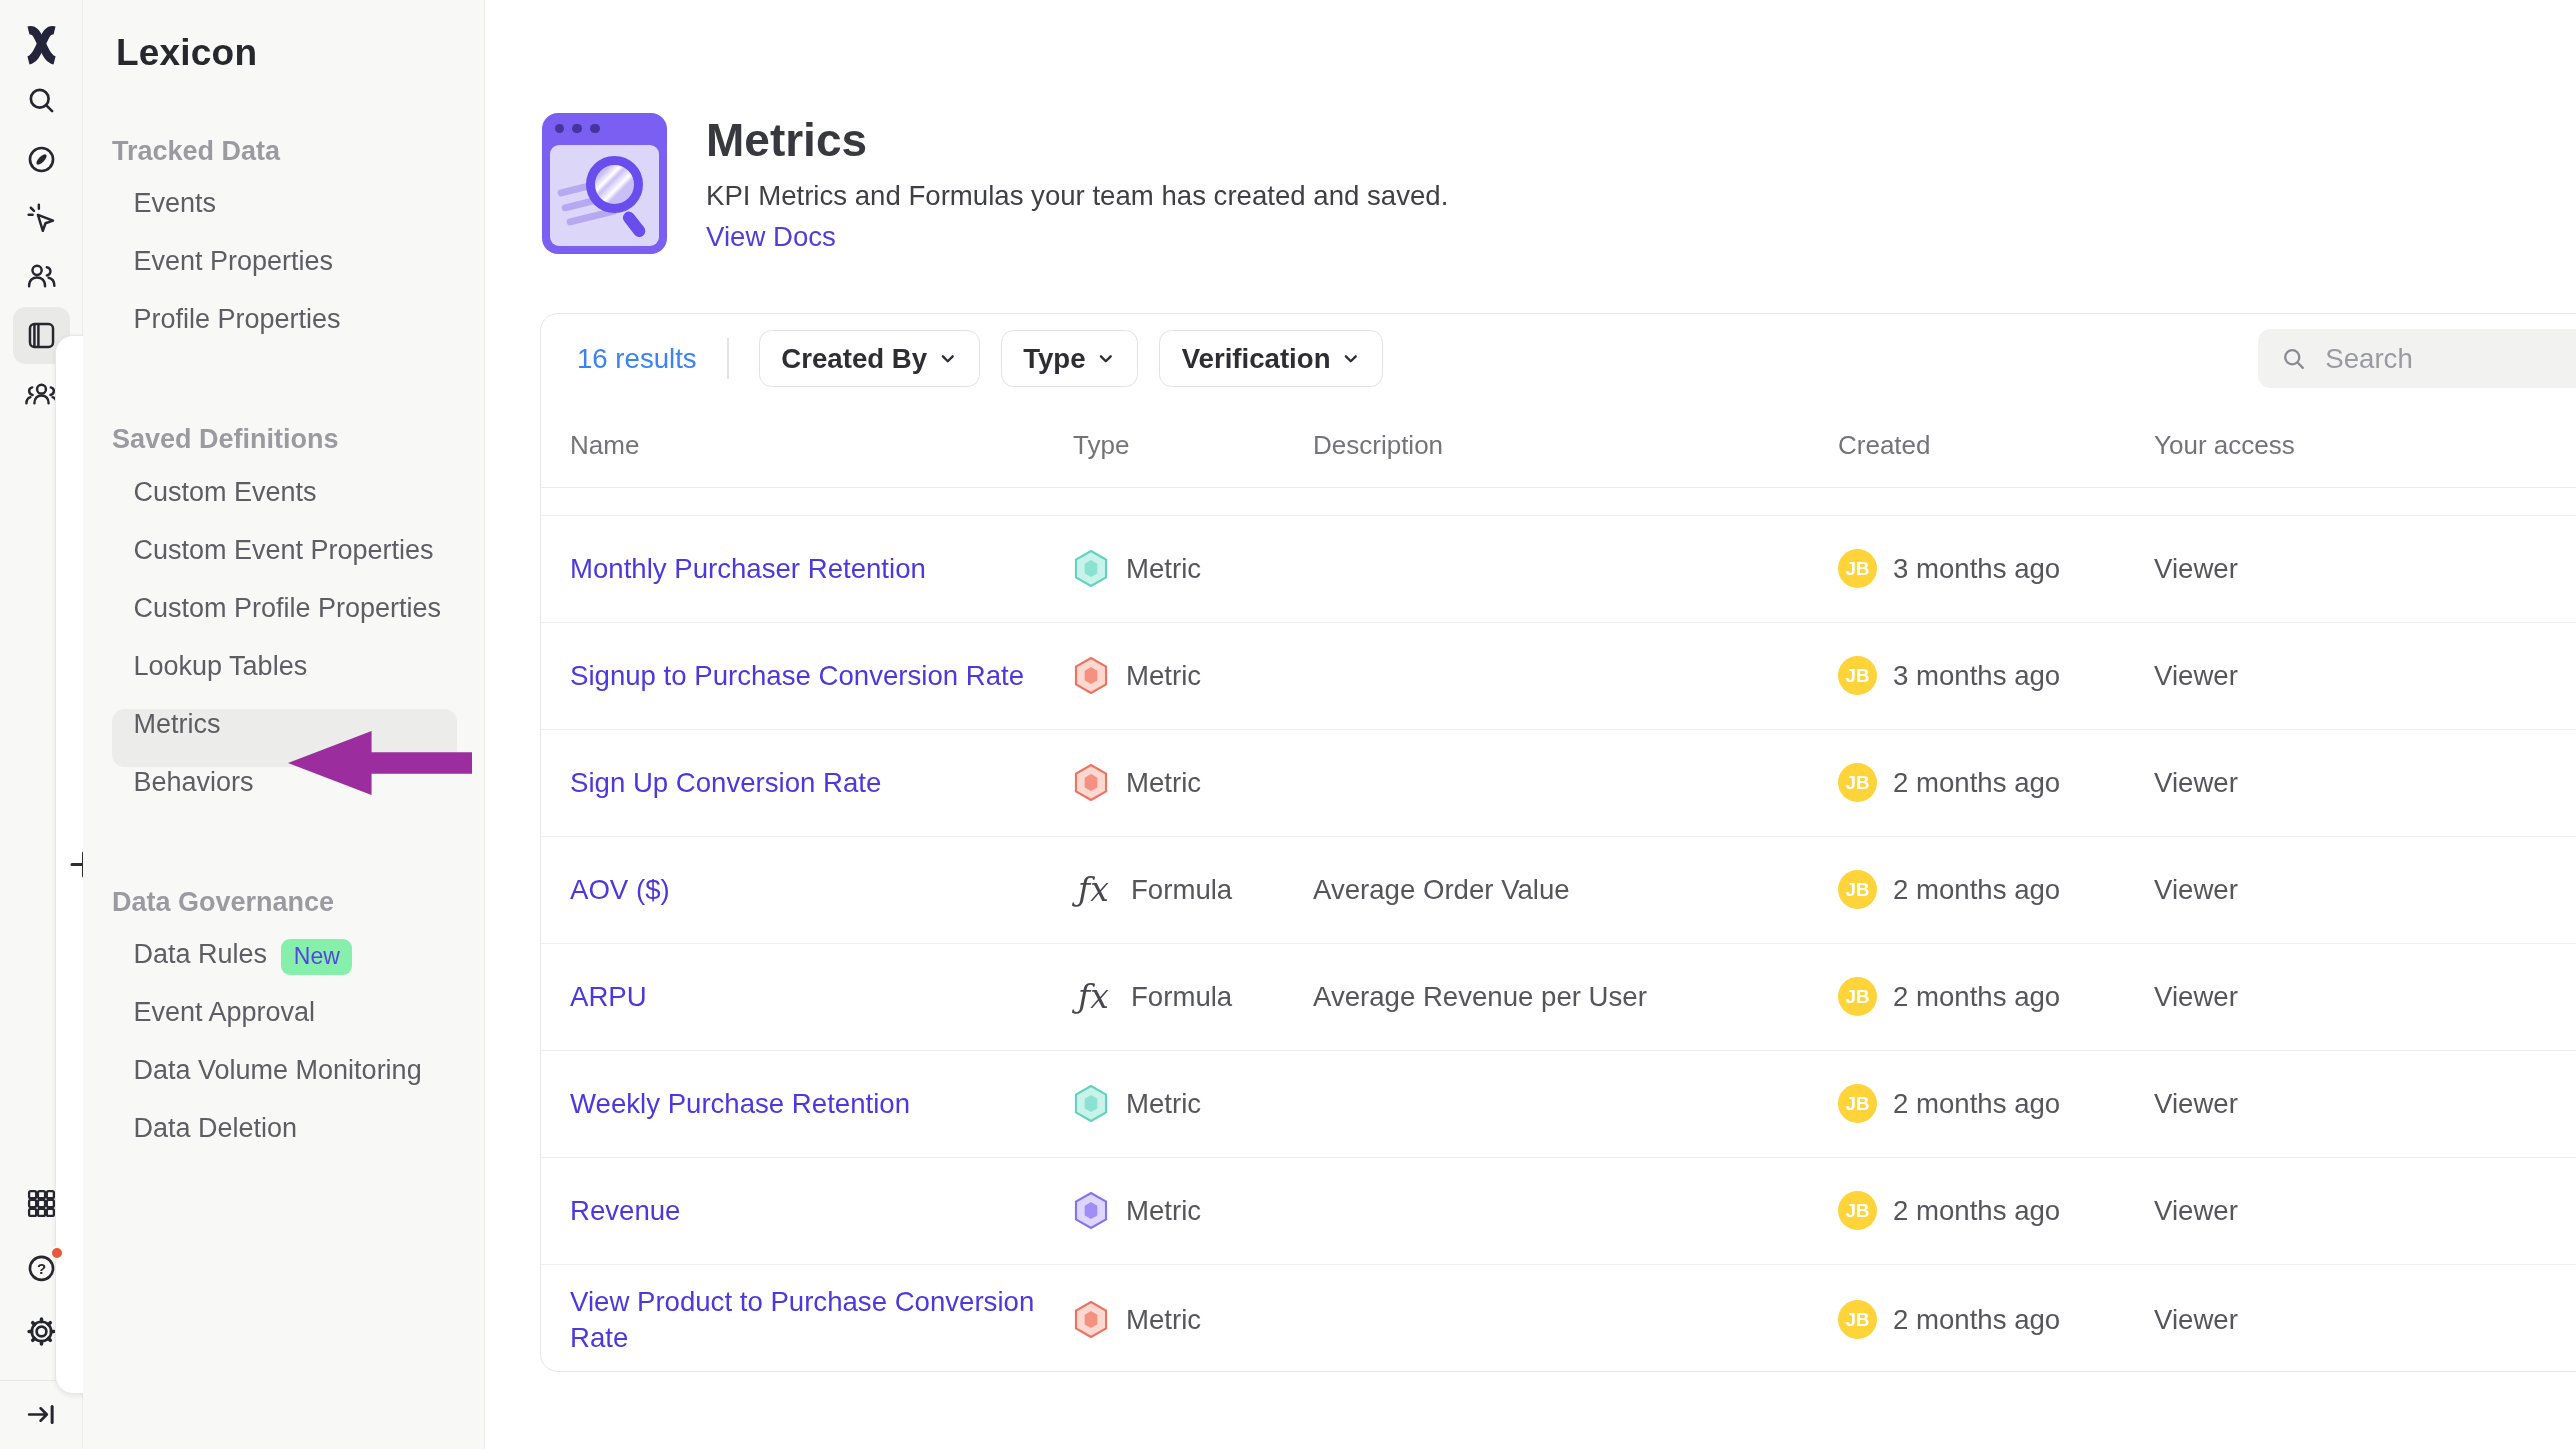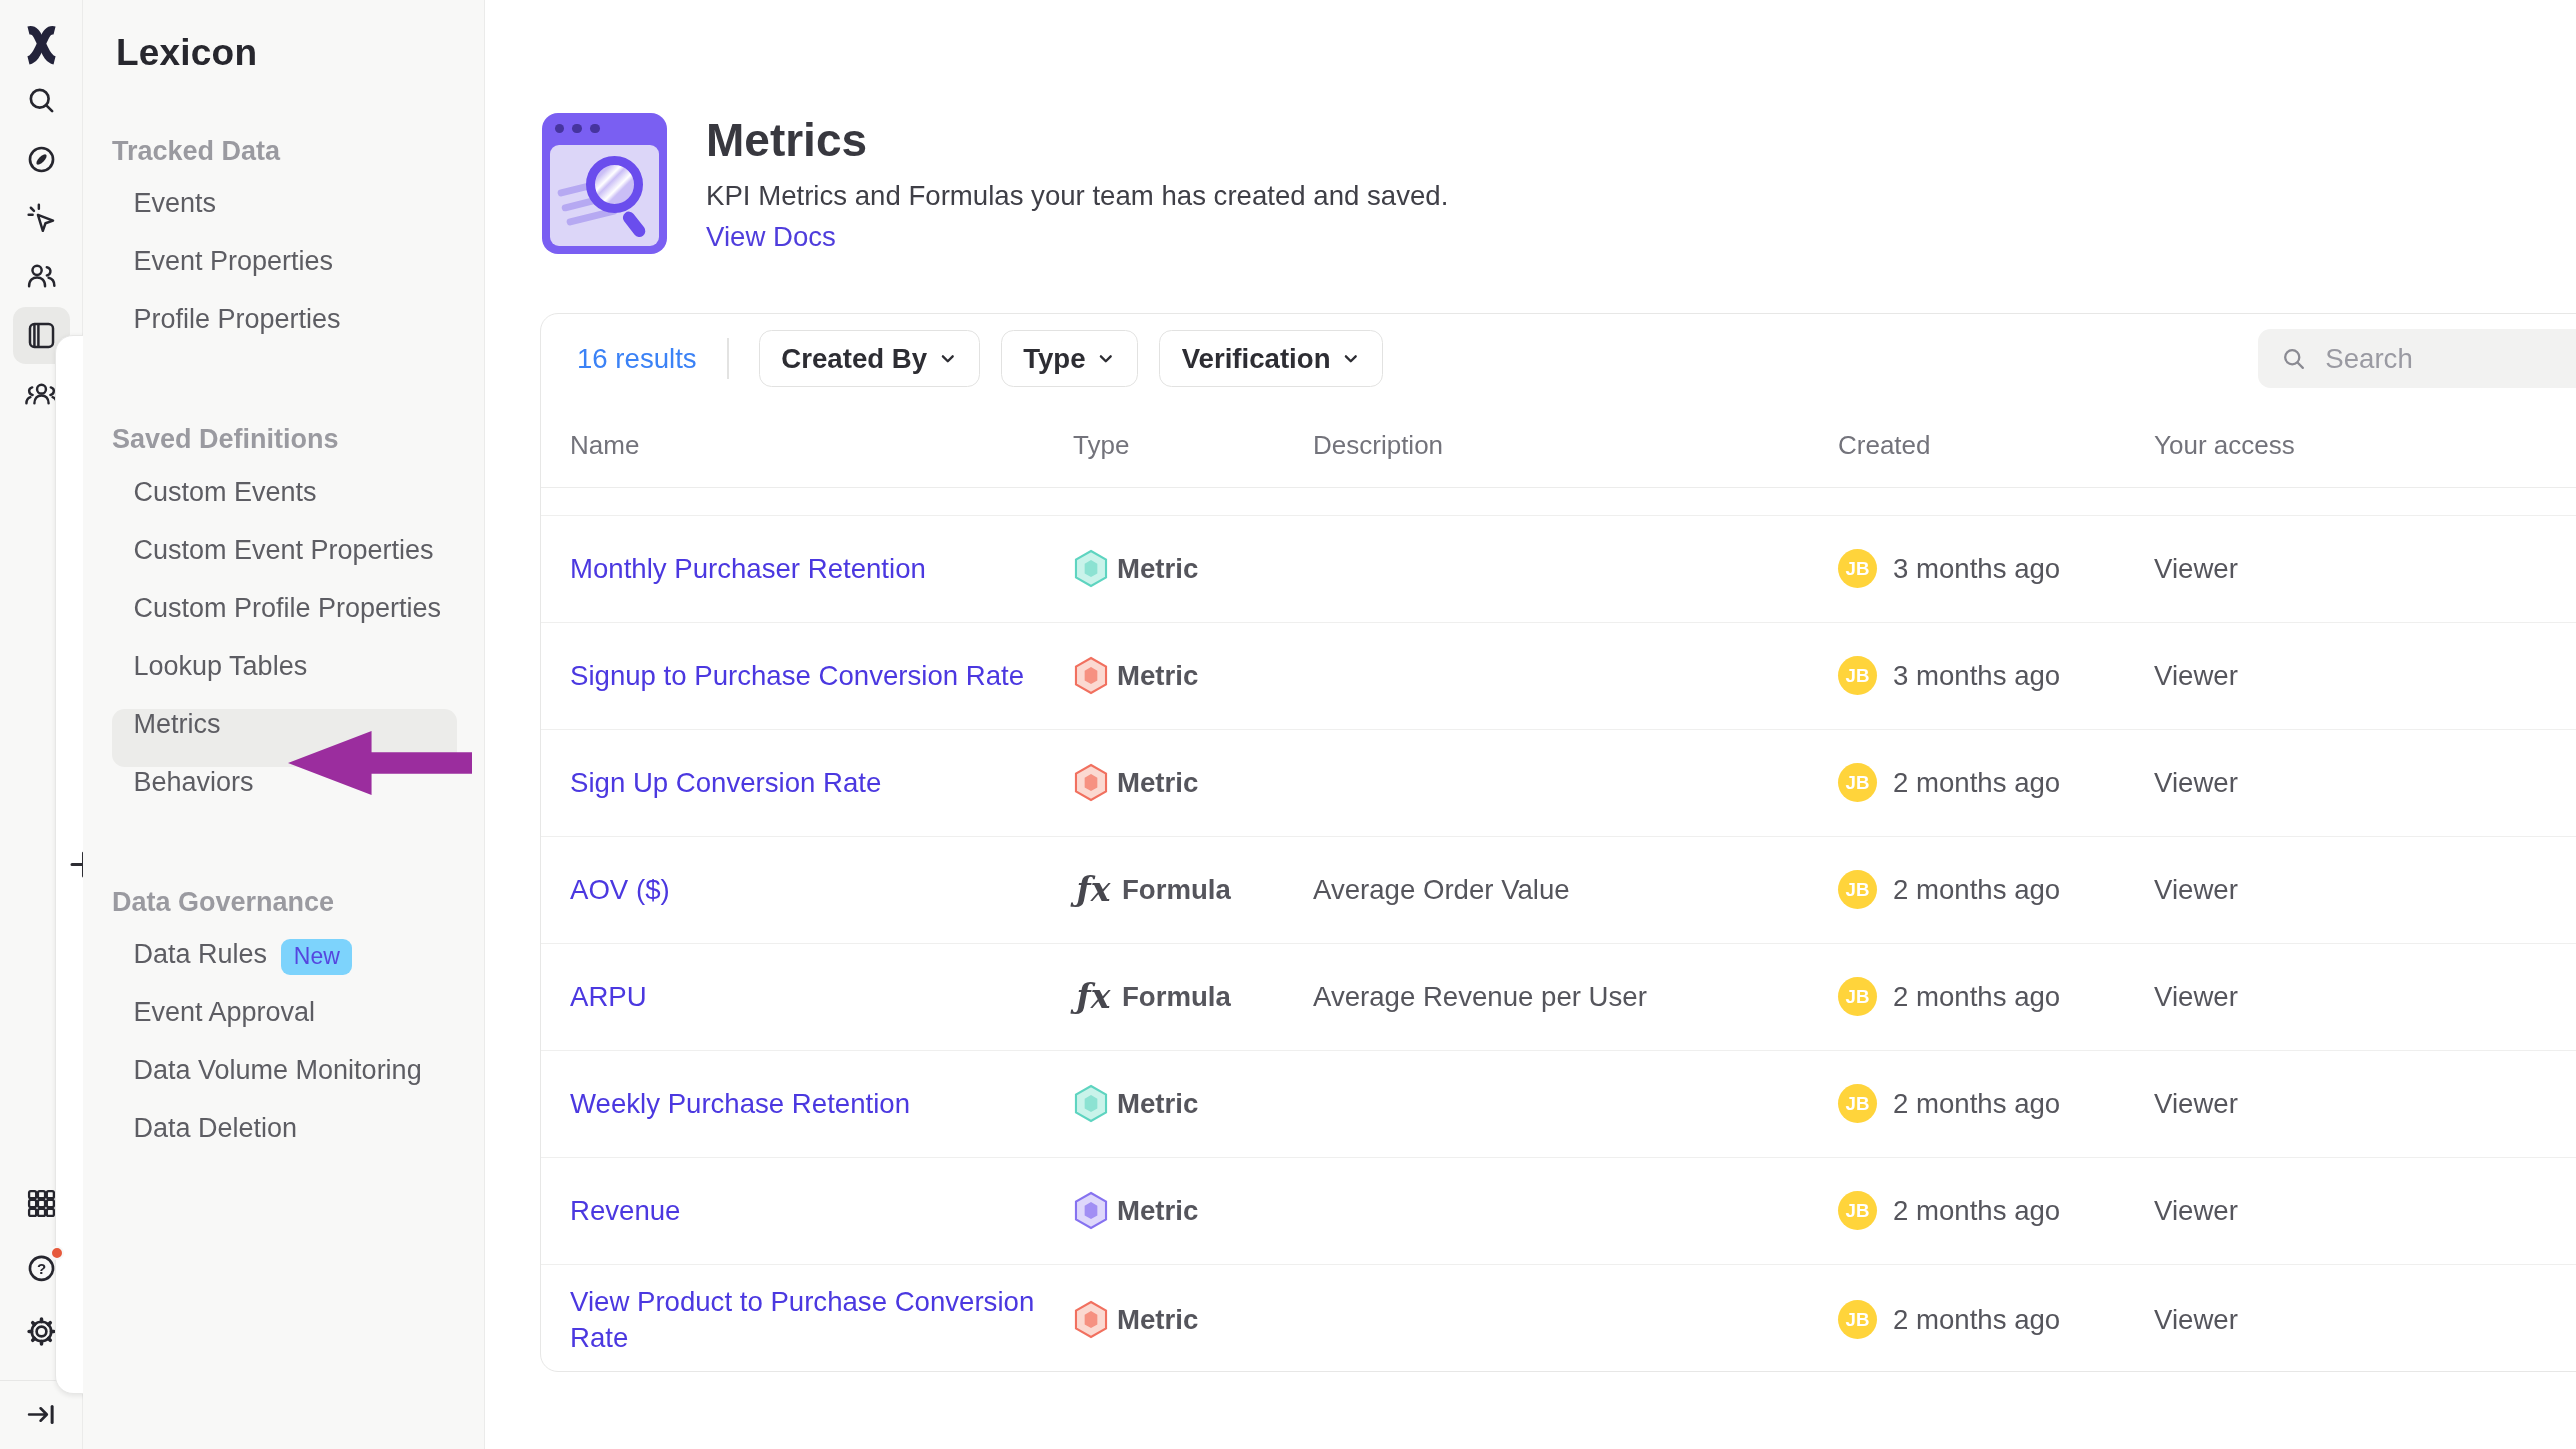--- a/index.html
+++ b/index.html
@@ -26,21 +26,21 @@
   
   .sidebar { width:402px; background:#f8f8f7; border-right:1.8px solid #ebebea;
     position:relative; flex:0 0 402px; padding-top:32px; }
   .side-title { font-size:37px; font-weight:700; color:#27272e; padding-left:33px; letter-spacing:0.2px; }
   .side-section { margin-top:62px; }
   .side-header { font-size:27px; font-weight:700; color:#9a9aa0; margin:0 0 21.3px 29px; }
   .side-item { height:58px; display:flex; align-items:flex-start; gap:14.2px;
     margin:0 27px 0 28.5px; padding-left:22px; border-radius:12.5px;
     font-size:27px; color:#5d5d63; cursor:pointer; }
   .side-item.selected { background:#ececea; }
-  .badge-new { font-size:23px; color:#5546df; background:#7dd3fc; border-radius:9px;
+  .badge-new { font-size:23px; color:#5546df; background:#86efac; border-radius:9px;
     padding:4.4px 12.5px; font-weight:500; }
   .annot-arrow { position:absolute; left:205px; top:731px; width:184px; height:64px; pointer-events:none; }
 
   
   .main { flex:1; position:relative; background:#fff; }
   .page-head { position:absolute; left:57px; top:113px; display:flex; gap:39px; }
   .app-icon { width:125px; height:141px; border-radius:16px; background:#7a5ff2; overflow:hidden;
     position:relative; flex:0 0 125px; }
   .app-icon .dots { position:absolute; top:10.7px; left:12.5px; display:flex; gap:8px; }
   .app-icon .dots i { width:9.8px; height:9.8px; border-radius:50%; background:#46349f; }
@@ -75,21 +75,21 @@
 
   .thead, .trow { display:grid; grid-template-columns:503px 240px 525px 316px 1fr;
     align-items:center; padding-left:29px; }
   .thead { height:85px; flex:0 0 85px; border-bottom:1.8px solid #ececeb;
     font-size:26px; color:#73737b; }
   .sliver { height:27.6px; flex:0 0 27.6px; border-bottom:1.8px solid #efefee; }
   .trow { height:107px; flex:0 0 107px; border-bottom:1.8px solid #efefee; }
   .trow:last-child { border-bottom:none; flex:1 0 110px; }
   .row-link { font-size:27.6px; color:#4b38e0; max-width:480px; line-height:36px;
     text-decoration:none; cursor:pointer; display:inline-block; }
-  .cell-type { display:flex; align-items:center; gap:8px; font-size:27.6px; color:#55555c;font-weight:bold; }
+  .cell-type { display:flex; align-items:center; gap:17px; font-size:27.6px; color:#55555c; }
   .fx { font-family:"DejaVu Serif","Liberation Serif",serif; font-style:italic;
     font-size:33px; color:#47474e; width:41px; text-align:center; }
   .hex { width:36px; height:39px; }
   .hex-teal  { --stroke:#5ed4c0; --fill:#c9f3ea; --inner:#8ce2d2; }
   .hex-red   { --stroke:#f1705f; --fill:#fbd9d1; --inner:#f69181; }
   .hex-purple{ --stroke:#8672f0; --fill:#ded7fb; --inner:#a18ef4; }
   .cell-desc, .cell-access, .created-text { font-size:27.6px; color:#55555c; }
   .cell-created { display:flex; align-items:center; gap:16px; }
   .avatar { width:39px; height:39px; border-radius:50%; background:#ffd43b; color:#fff;
     font-size:18.7px; font-weight:700; display:flex; align-items:center; justify-content:center; }

